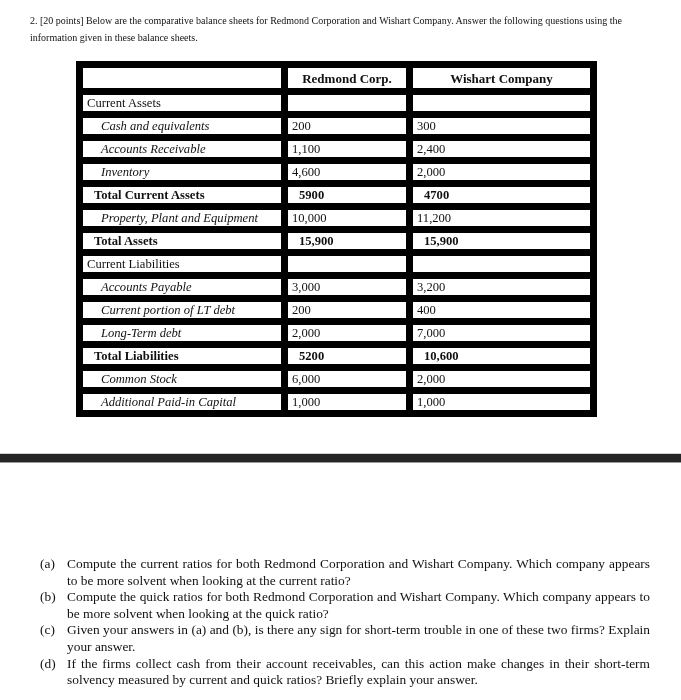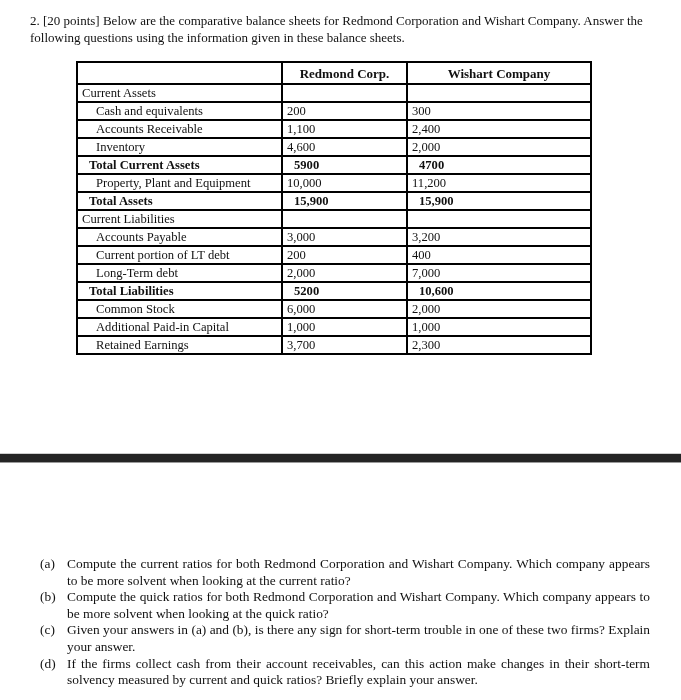--- a/index.html
+++ b/index.html
@@ -1,24 +1,24 @@
 <!DOCTYPE html>
 <html><head>
 <meta charset="utf-8">
 <style>
   html, body { margin:0; padding:0; background:#ffffff; }
   body { width:681px; height:700px; position:relative; overflow:hidden;
          font-family:"Liberation Serif", "DejaVu Serif", serif; color:#111; }
-  .intro { position:absolute; left:30px; top:12px; width:630px; font-size:13px; line-height:17px; }
+  .intro { position:absolute; left:30px; top:12px; width:630px; font-size:10px; line-height:17px; }
   table.bs { position:absolute; left:76px; top:61px; border-collapse:collapse; font-size:12.6px; }
-  table.bs td, table.bs th { border:2px solid #000000; padding:0 4px; height:16px; line-height:15px; }
+  table.bs td, table.bs th { border:7px solid #000000; padding:0 4px; height:16px; line-height:15px; }
   table.bs th { height:20px; font-weight:bold; font-size:13px; }
   col.c1 { width:205px; } col.c2 { width:125px; } col.c3 { width:184px; }
   td.lbl { text-align:left; white-space:nowrap; }
-  td.lbl.ind { padding-left:18px; }
+  td.lbl.ind { padding-left:18px;font-style:italic; }
   td.num { text-align:left; }
   tr.bold td { font-weight:bold;padding-left:11px; }
   .divider { position:absolute; left:0; top:453px; width:681px; height:8px; background:#252525;
              border-top:1px solid #cfcfcf; border-bottom:1px solid #9a9a9a; }
   ol.qs { position:absolute; left:30px; top:556px; width:620px; margin:0; padding:0; list-style:none;
           font-size:13.4px; line-height:16.6px; }
   ol.qs li { position:relative; padding-left:37px; text-align:justify; }
   ol.qs li .mk { position:absolute; left:10px; top:0; }
 </style>
 </head>
@@ -103,25 +103,20 @@
       <tr>
         <td class="lbl ind">Common Stock</td>
         <td class="num">6,000</td>
         <td class="num">2,000</td>
       </tr>
       <tr>
         <td class="lbl ind">Additional Paid-in Capital</td>
         <td class="num">1,000</td>
         <td class="num">1,000</td>
       </tr>
-      <tr>
-        <td class="lbl ind">Retained Earnings</td>
-        <td class="num">3,700</td>
-        <td class="num">2,300</td>
-      </tr>
     </tbody>
 </table>
 
 <div class="divider"></div>
 
 <ol class="qs" id="qs">
     <li><span class="mk">(a)</span><span>Compute the current ratios for both Redmond Corporation and Wishart Company.  Which company appears to be more solvent when looking at the current ratio?</span></li>
     <li><span class="mk">(b)</span><span>Compute the quick ratios for both Redmond Corporation and Wishart Company.  Which company appears to be more solvent when looking at the quick ratio?</span></li>
     <li><span class="mk">(c)</span><span>Given your answers in (a) and (b), is there any sign for short-term trouble in one of these two firms? Explain your answer.</span></li>
     <li><span class="mk">(d)</span><span>If the firms collect cash from their account receivables, can this action make changes in their short-term solvency measured by current and quick ratios? Briefly explain your answer.</span></li>

